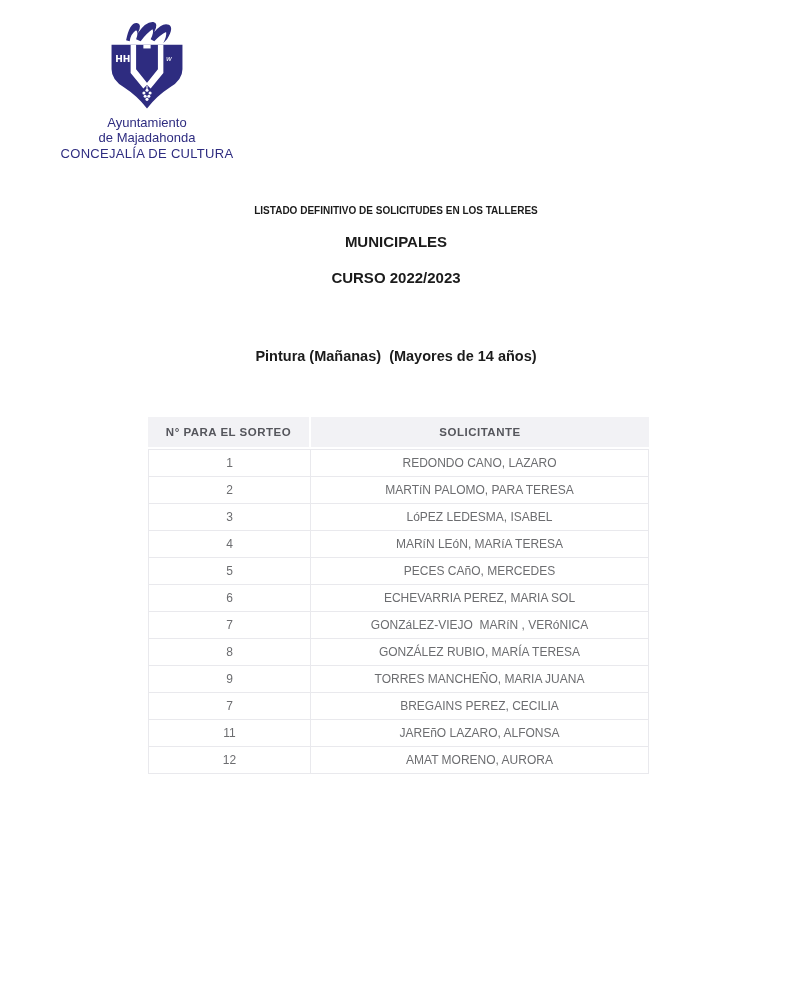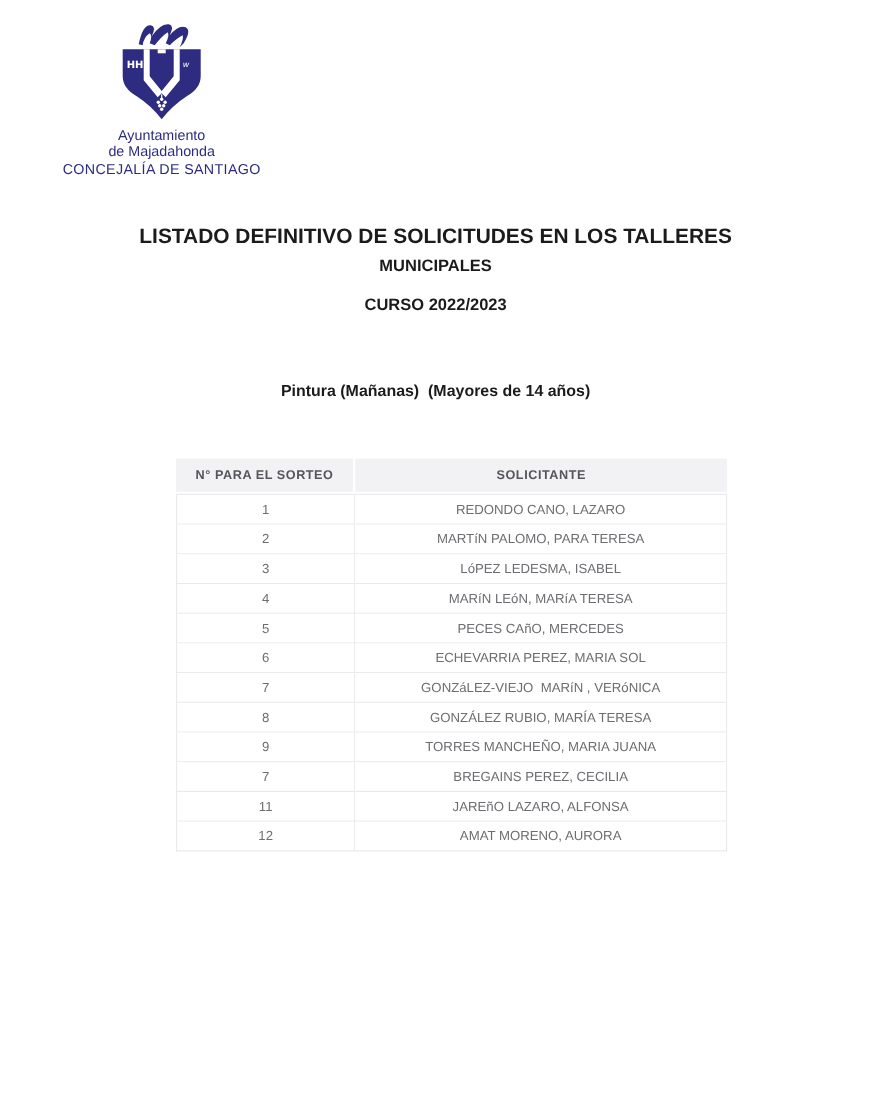--- a/index.html
+++ b/index.html
@@ -18,27 +18,27 @@
   }
   .emblem { display:block; margin:0 auto 3px auto; }
   .org-line { font-size:13px; line-height:14.5px; font-weight:400; }
   .dept-line { font-size:13px; line-height:15px; letter-spacing:0.3px; margin-top:1px; }
 
   
   .center-text {
     position:absolute; left:0; width:792px; text-align:center;
     font-weight:bold; color:var(--title_text, #1b1b1b);
   }
-  .title-1 { top:205px; font-size:19px; }
+  .title-1 { top:205px; font-size:10px; }
   .title-2 { top:233px; font-size:15px; }
   .title-course { top:269px; font-size:15px; }
   .workshop-title { top:348px; font-size:14.5px; white-space:pre; }
 
   
-  .table-wrap { position:absolute; left:160px; top:417px; width:501px; }
+  .table-wrap { position:absolute; left:148px; top:417px; width:501px; }
   table { width:100%; border-collapse:separate; border-spacing:0; table-layout:fixed; }
   col.c-num { width:163px; }
   th {
     background:var(--table_header_bg, #f2f2f5);
     height:30px; padding:0;
     font-size:11.5px; font-weight:bold; letter-spacing:0.5px;
     color:var(--header_text, #55565c);
     text-align:center; vertical-align:middle;
     border-bottom:2px solid #ffffff;
   }
@@ -81,21 +81,21 @@
       <circle cx="41.6" cy="88" r="1.7"></circle>
       <circle cx="48.4" cy="88" r="1.7"></circle>
       <circle cx="43" cy="91.5" r="1.7"></circle>
       <circle cx="47" cy="91.5" r="1.7"></circle>
       <circle cx="45" cy="95" r="1.7"></circle>
       <rect x="44.4" y="80" width="1.2" height="4"></rect>
     </g>
   </svg>
   <div class="org-line">Ayuntamiento</div>
   <div class="org-line">de Majadahonda</div>
-  <div class="dept-line">CONCEJALÍA DE SANTIAGO</div>
+  <div class="dept-line">CONCEJALÍA DE CULTURA</div>
 </div>
 
 <div class="center-text title-1">LISTADO DEFINITIVO DE SOLICITUDES EN LOS TALLERES</div>
 <div class="center-text title-2">MUNICIPALES</div>
 <div class="center-text title-course">CURSO 2022/2023</div>
 <div class="center-text workshop-title">Pintura (Mañanas)  (Mayores de 14 años)</div>
 
 <div class="table-wrap">
   <table>
     <colgroup>

